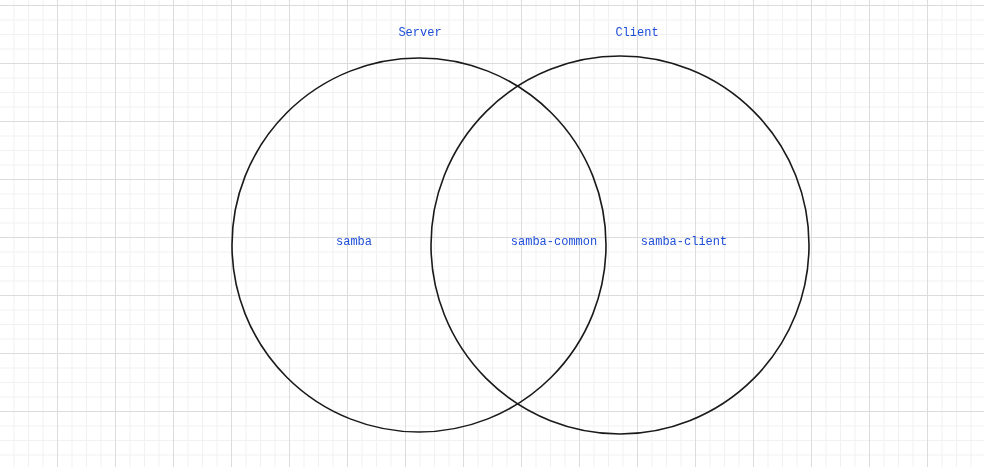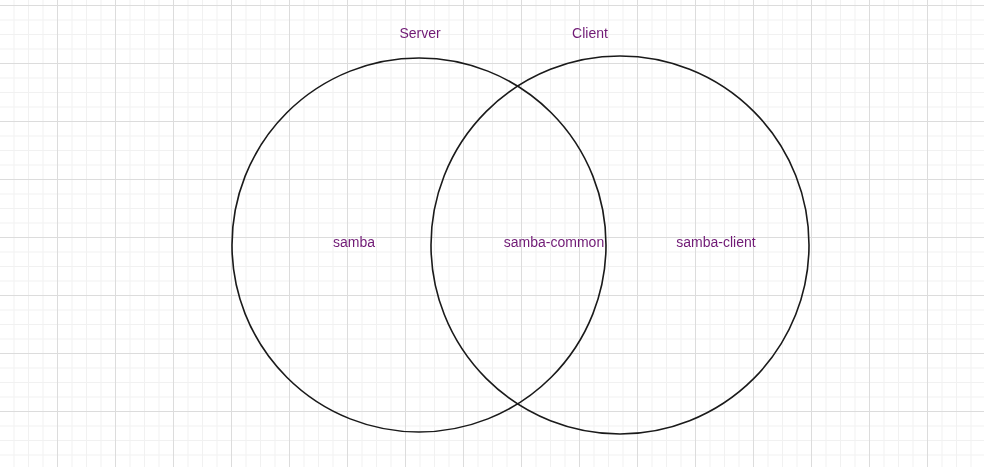--- a/index.html
+++ b/index.html
@@ -46,43 +46,43 @@
     left: 0;
     top: 0;
   }
   .venn-circle {
     fill: none;
     stroke: #1a1a1a;
     stroke-width: 1.6;
   }
   .diagram-label {
     position: absolute;
-    font-family: Liberation Sans, sans-serif;
-    font-size: 14px;
-    color: #701a75;
+    font-family: Liberation Mono, monospace;
+    font-size: 12px;
+    color: #1d4ed8;
     white-space: nowrap;
     transform: translate(-50%, -50%);
     line-height: 1;
   }
 </style>
 </head>
 <body>
 
 <div id="canvas">
 
   <div id="grid-background"></div>
 
   <svg id="venn-svg" width="984" height="467" viewBox="0 0 984 467">
     <circle class="venn-circle" cx="419" cy="245" r="187"></circle>
     <circle class="venn-circle" cx="620" cy="245" r="189"></circle>
   </svg>
 
   <div class="diagram-label" style="left:420px; top:33px;">Server</div>
 
-  <div class="diagram-label" style="left:590px; top:33px;text-align:center;">Client</div>
+  <div class="diagram-label" style="left:637px; top:33px;text-align:center;">Client</div>
 
   <div class="diagram-label" style="left:354px; top:242px;">samba</div>
 
   <div class="diagram-label" style="left:518px; top:242px;margin-left:36px;">samba-common</div>
 
-  <div class="diagram-label" style="left:716px; top:242px;">samba-client</div>
+  <div class="diagram-label" style="left:684px; top:242px;">samba-client</div>
 
 </div>
 
 </body></html>

